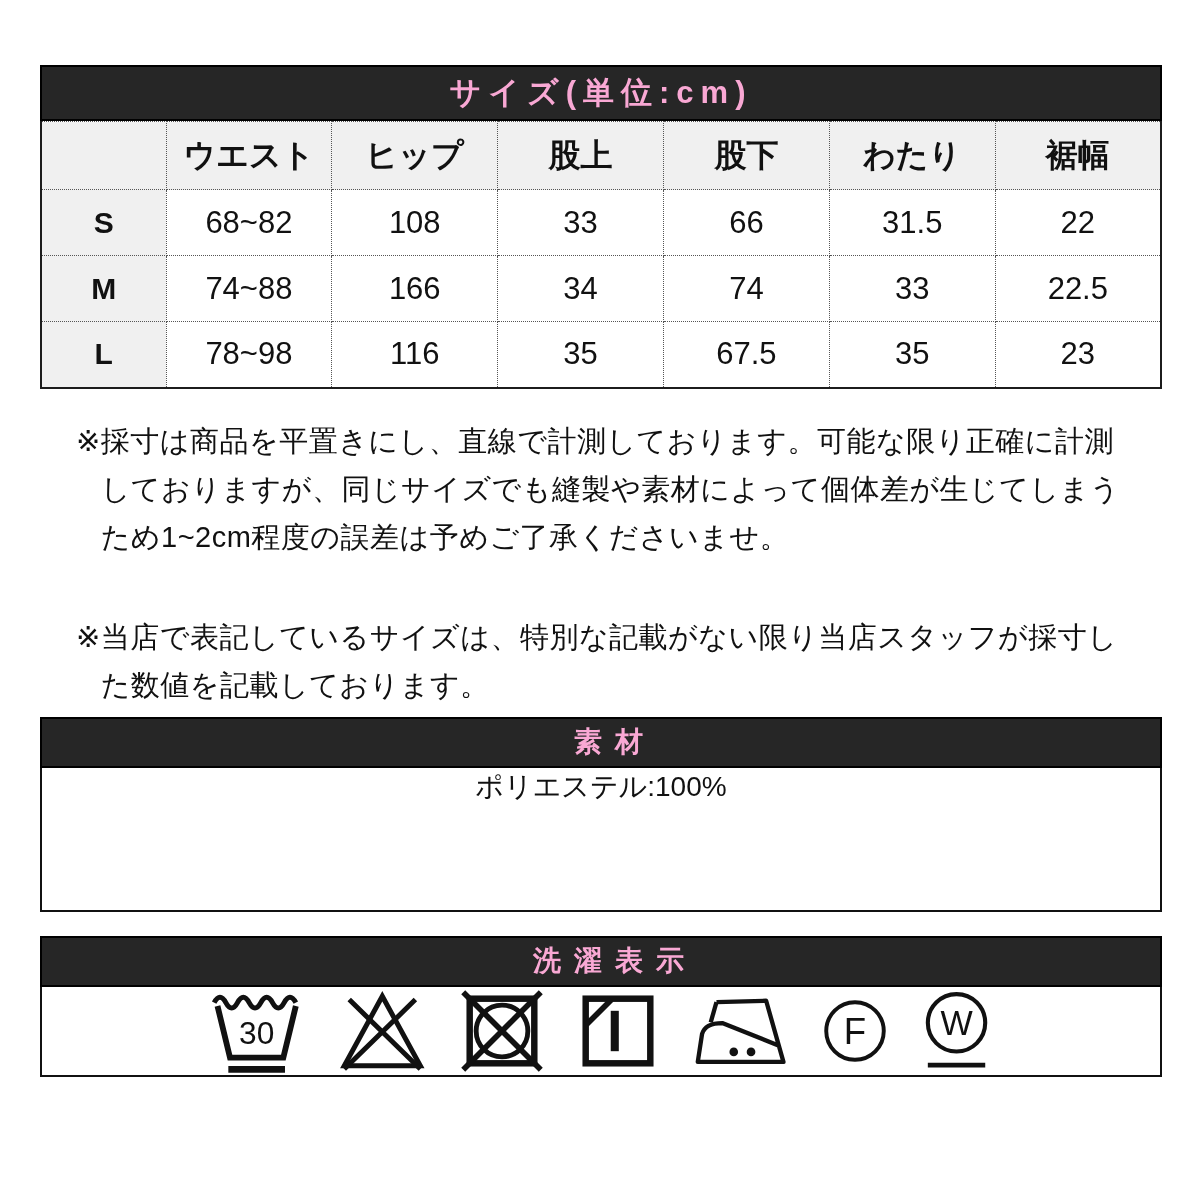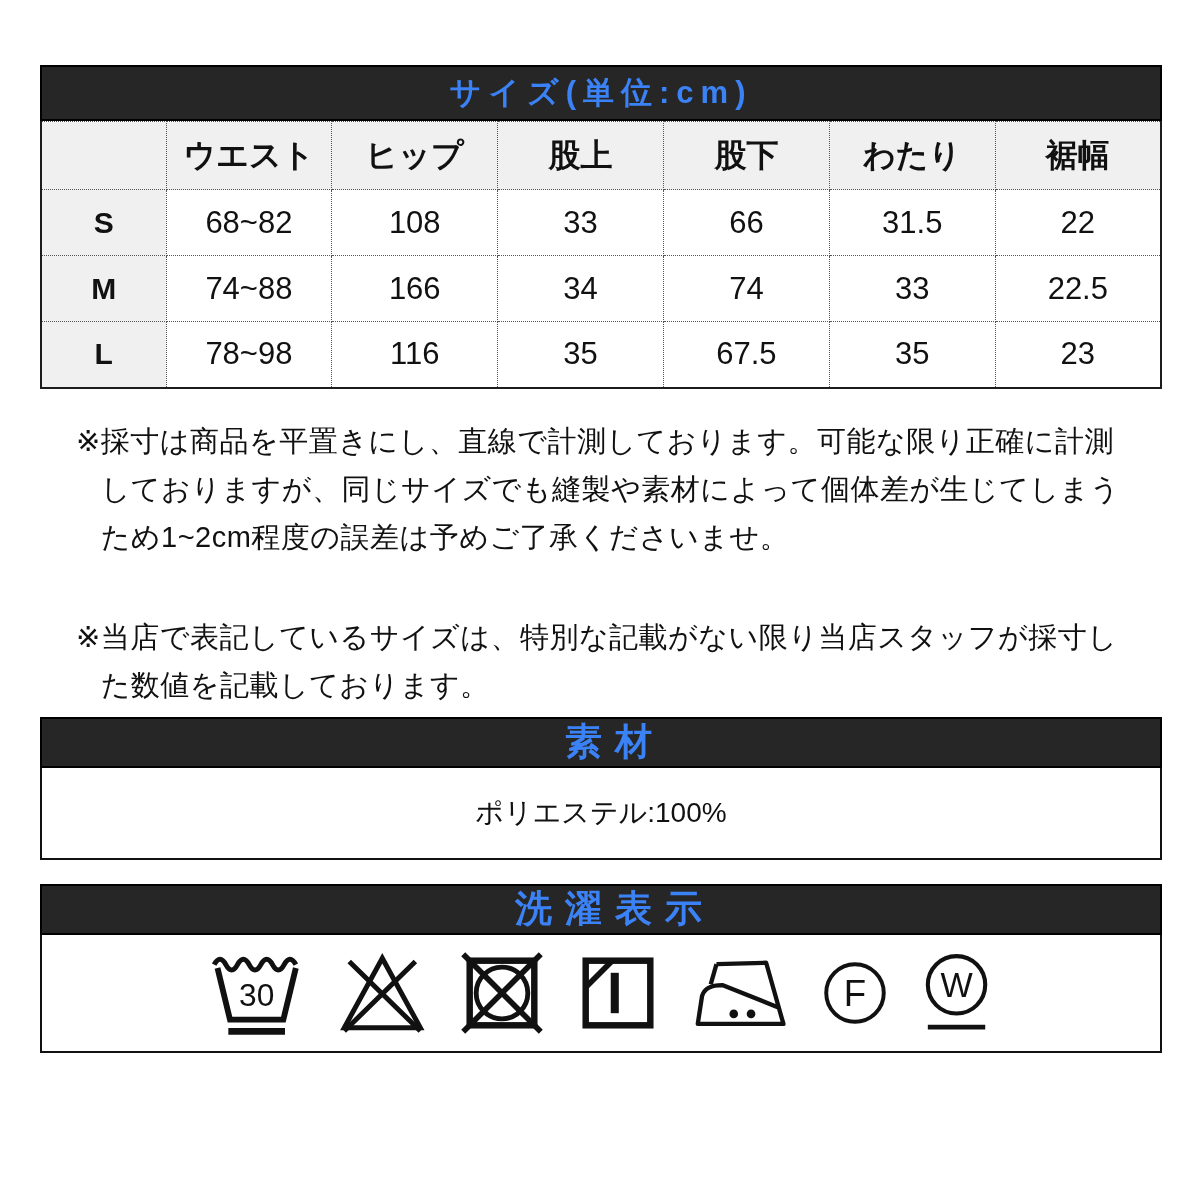--- a/index.html
+++ b/index.html
@@ -5,23 +5,23 @@
   * { margin:0; padding:0; box-sizing:border-box; }
   html,body { background:#ffffff; }
   body { width:1200px; height:1200px; overflow:hidden;
          font-family:"Liberation Sans","DejaVu Sans",sans-serif; color:#111; }
 
   .page { width:1200px; height:1200px; padding:65px 38px 0 40px; background:#fff; }
 
   
   .bar { height:56px; background:#262626; border:2px solid #000;
          display:flex; align-items:center; justify-content:center;
-         color:#3b82f6; font-weight:bold; }
+         color:#f9a8d4; font-weight:bold; }
   .bar.size-bar    { font-size:31px; letter-spacing:7px; }
-  .bar.small-bar   { height:51px; font-size:37px; letter-spacing:13px;padding-left:28px; }
+  .bar.small-bar   { height:51px; font-size:28px; letter-spacing:13px;padding-left:28px; }
 
   
   table.size-table { width:100%; border-collapse:collapse; table-layout:fixed;
                      border:2px solid #1c1c1c; border-top:none; background:#fff; }
   table.size-table col.c-label { width:125px; }
   table.size-table th, table.size-table td {
       border:1px dotted #555; text-align:center; vertical-align:middle; }
   table.size-table thead th { height:68px; background:#f0f0f0;
       font-size:32px; font-weight:bold; }
   table.size-table tbody th { height:66px; background:#f0f0f0;
@@ -30,26 +30,26 @@
 
   
   .notes { margin:28px 20px 0 36px; }
   .note { font-size:29px; line-height:48px; padding-left:0.85em; text-indent:-0.85em;
           letter-spacing:0.5px; }
   .note + .note { margin-top:52px; }
 
   
   .material-section { margin-top:8px; }
   .panel-body { border:2px solid #111; border-top:none; background:#fff; }
-  .material-body { height:92px; display:flex; align-items:center; justify-content:center;
+  .material-body { height:144px; display:flex; align-items:flex-start; justify-content:center;
                    font-size:28px; }
 
   
   .laundry-section { margin-top:24px;text-align:right; }
-  .laundry-body { height:118px; display:flex; align-items:center; justify-content:center;
+  .laundry-body { height:90px; display:flex; align-items:center; justify-content:center;
                   gap:32px; }
   .care { display:block; }
   .care * { vector-effect:none; }
   svg text { font-family:"Liberation Sans","DejaVu Sans",sans-serif; }
   .ic-wash   { height:90px; }
   .ic-bleach { height:86px; }
   .ic-tumble { height:84px; }
   .ic-shade  { height:84px; }
   .ic-iron   { height:72px; }
   .ic-f      { height:68px; }

